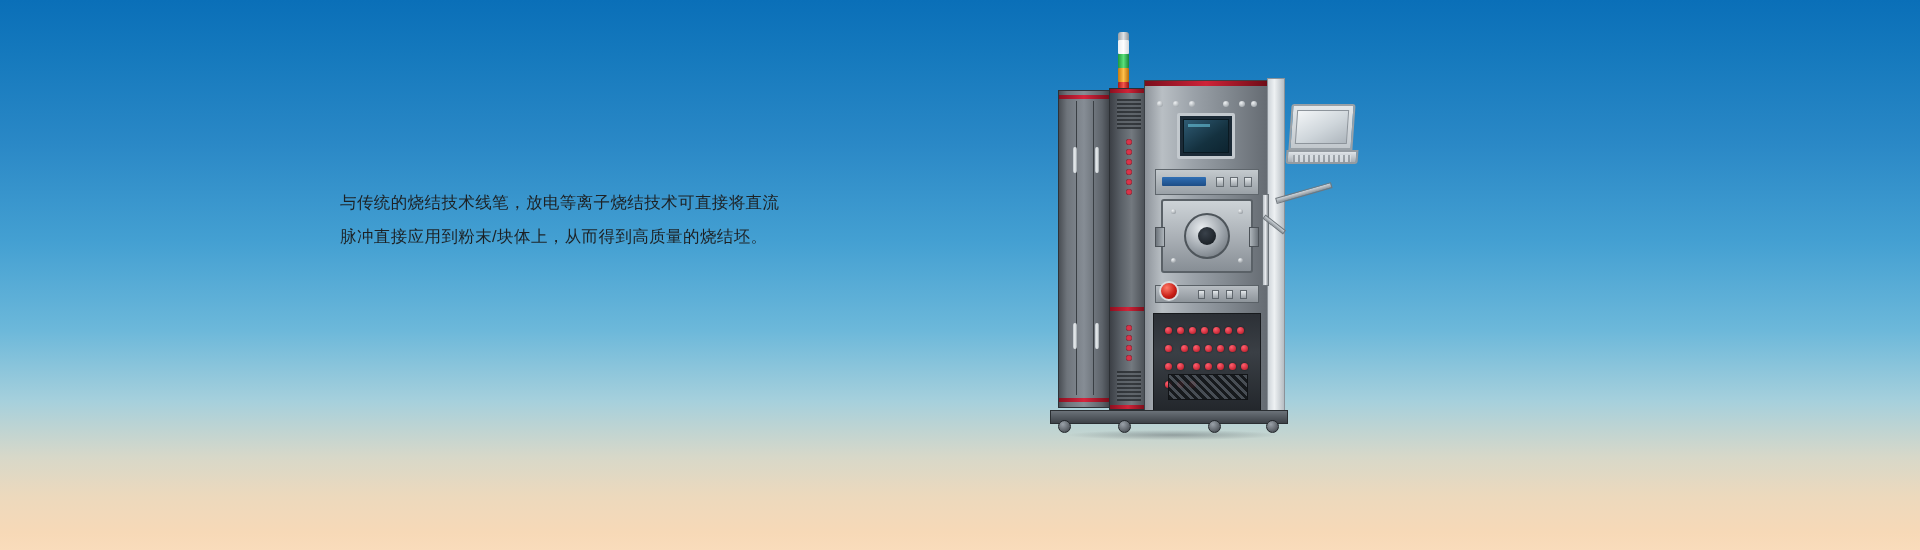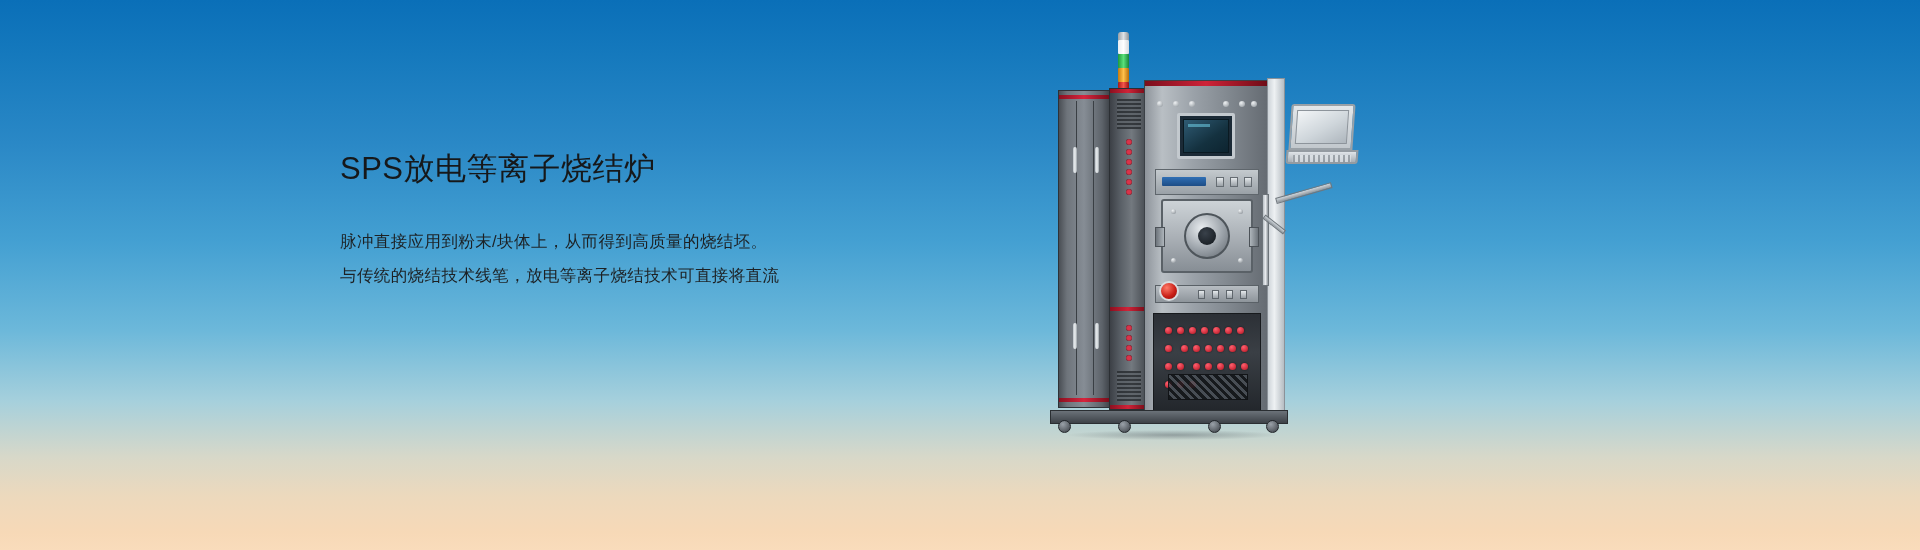--- a/index.html
+++ b/index.html
@@ -185,24 +185,23 @@
 
   .groundshadow { position:absolute; left:28px; top:412px; width:210px; height:10px;
     background:radial-gradient(ellipse at center, rgba(40,45,55,.32), rgba(40,45,55,0) 72%); }
 </style>
 </head>
 <body>
 
 <div class="banner">
 
   <div class="copy">
-    <div class="headline">SPS放电等离子烧结炉</div>
     <div class="subcopy">
+      <div class="subline">与传统的烧结技术线笔，放电等离子烧结技术可直接将直流</div>
       <div class="subline">脉冲直接应用到粉末/块体上，从而得到高质量的烧结坯。</div>
-      <div class="subline">与传统的烧结技术线笔，放电等离子烧结技术可直接将直流</div>
     </div>
   </div>
 
   <div class="machine">
 
     <div class="beacon">
       <div class="cap"></div>
       <div class="seg b-white"></div>
       <div class="seg b-green"></div>
       <div class="seg b-amber"></div>

